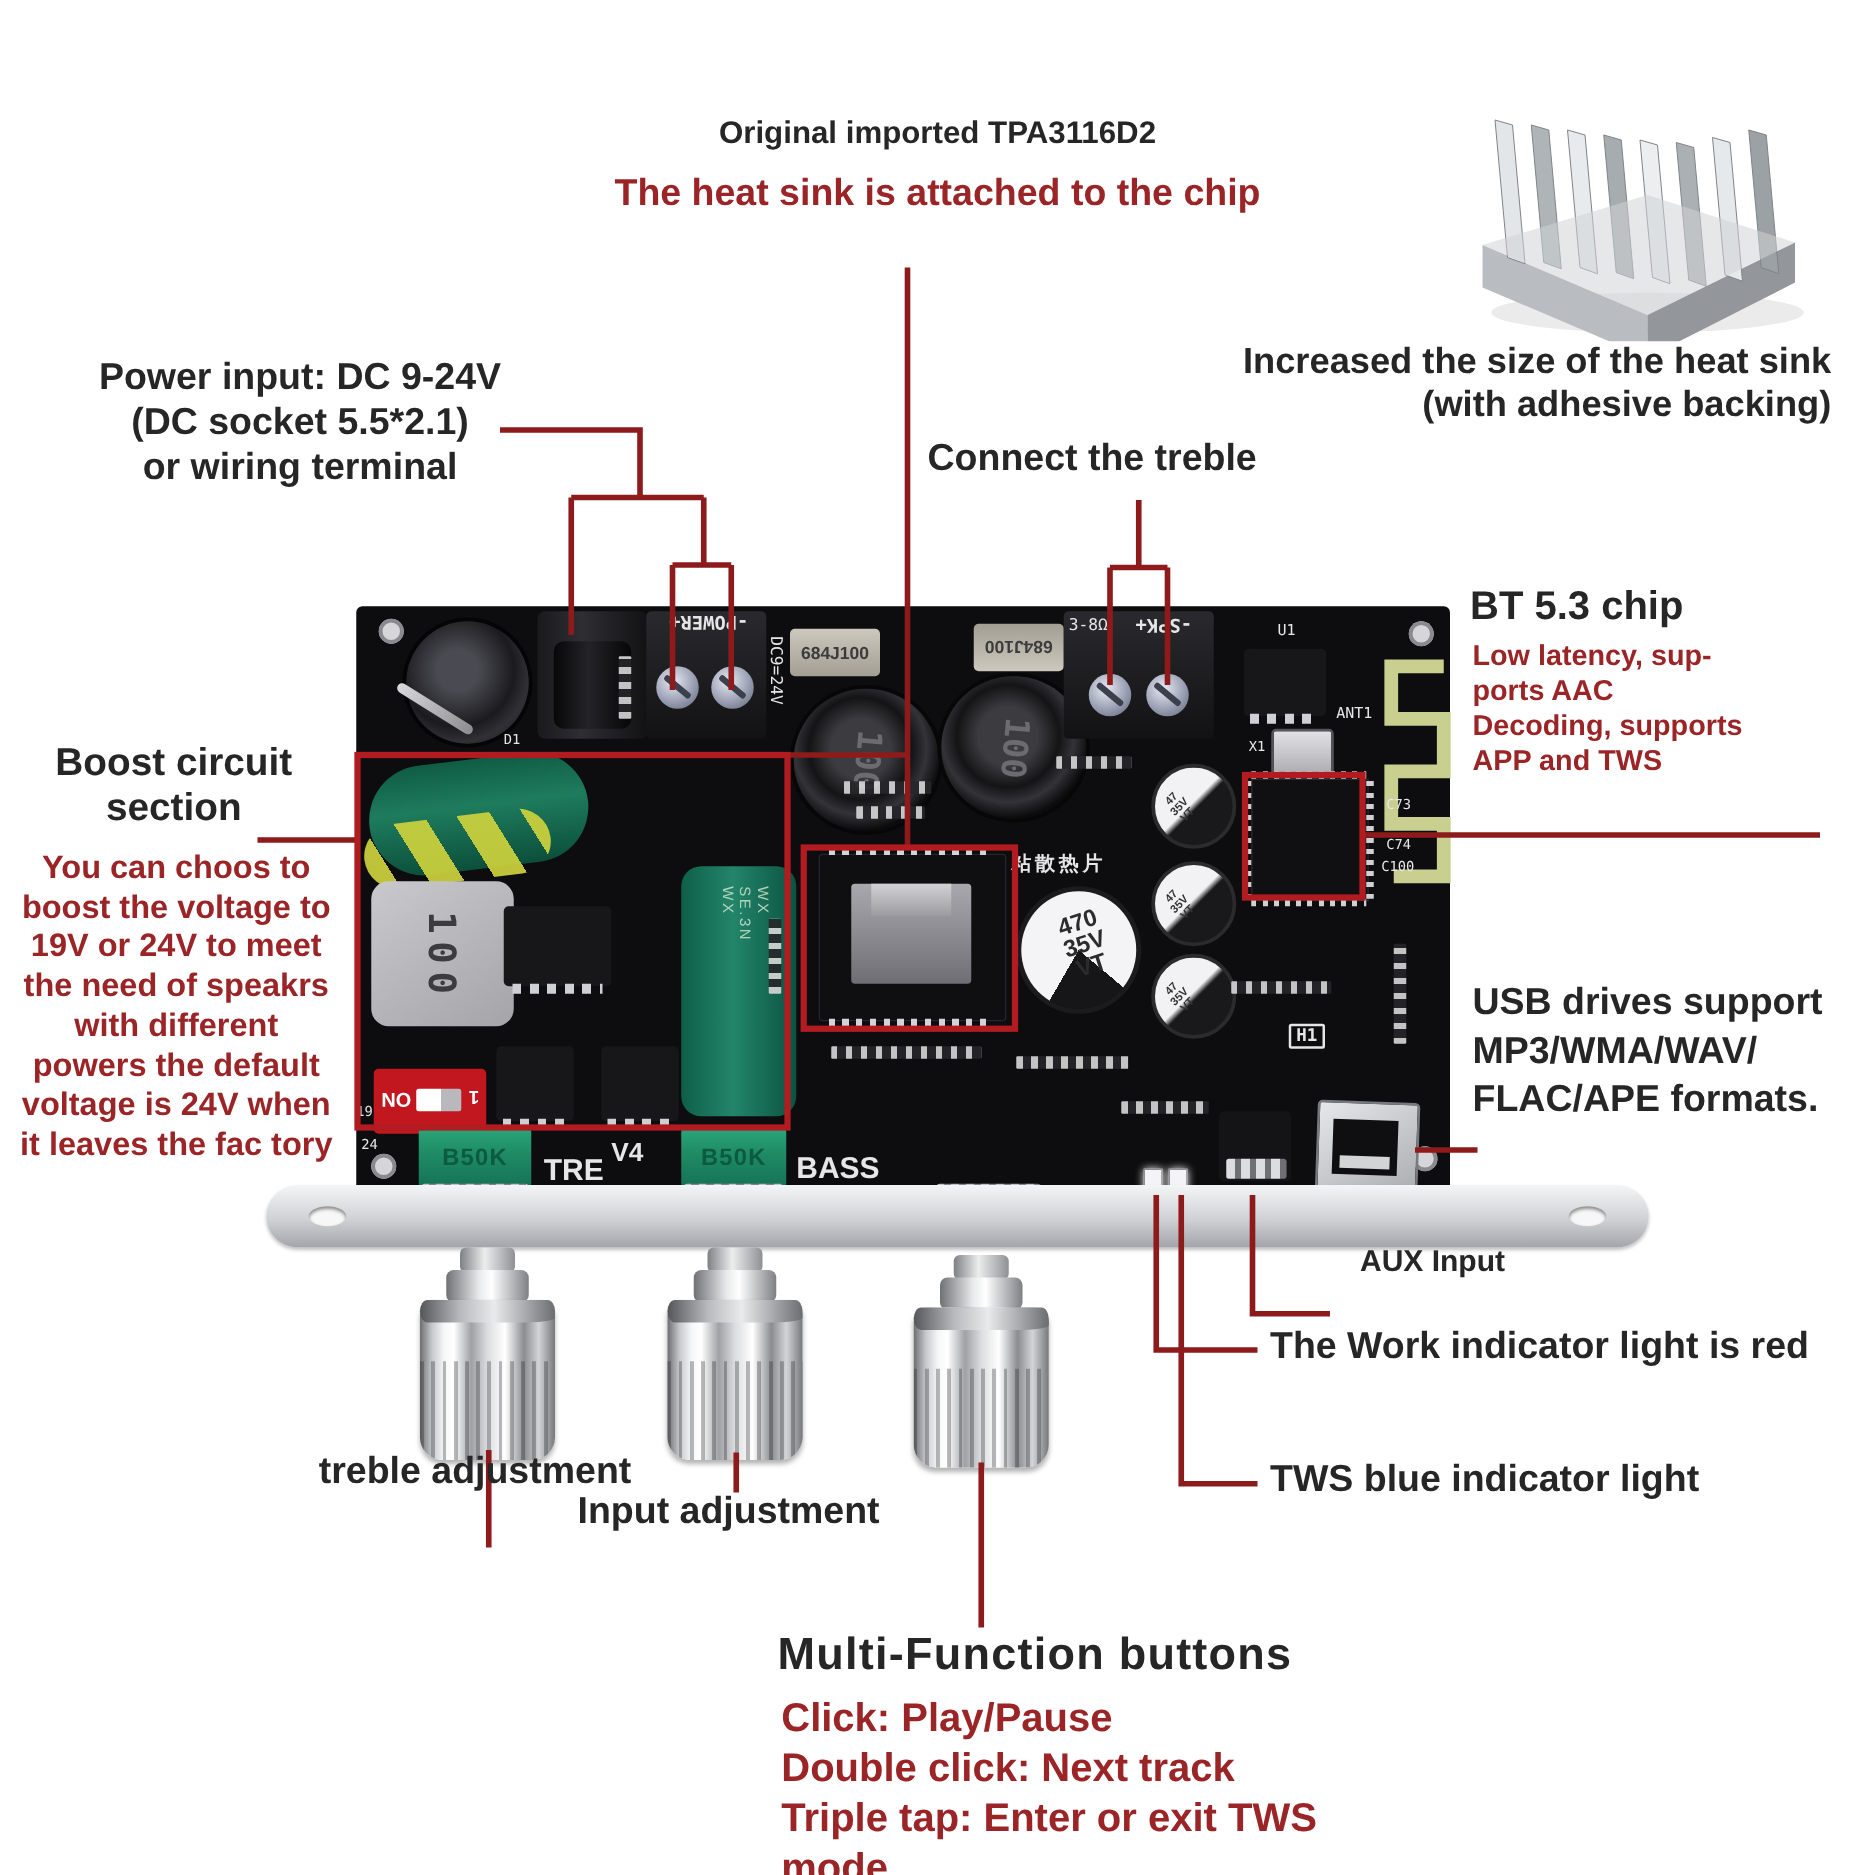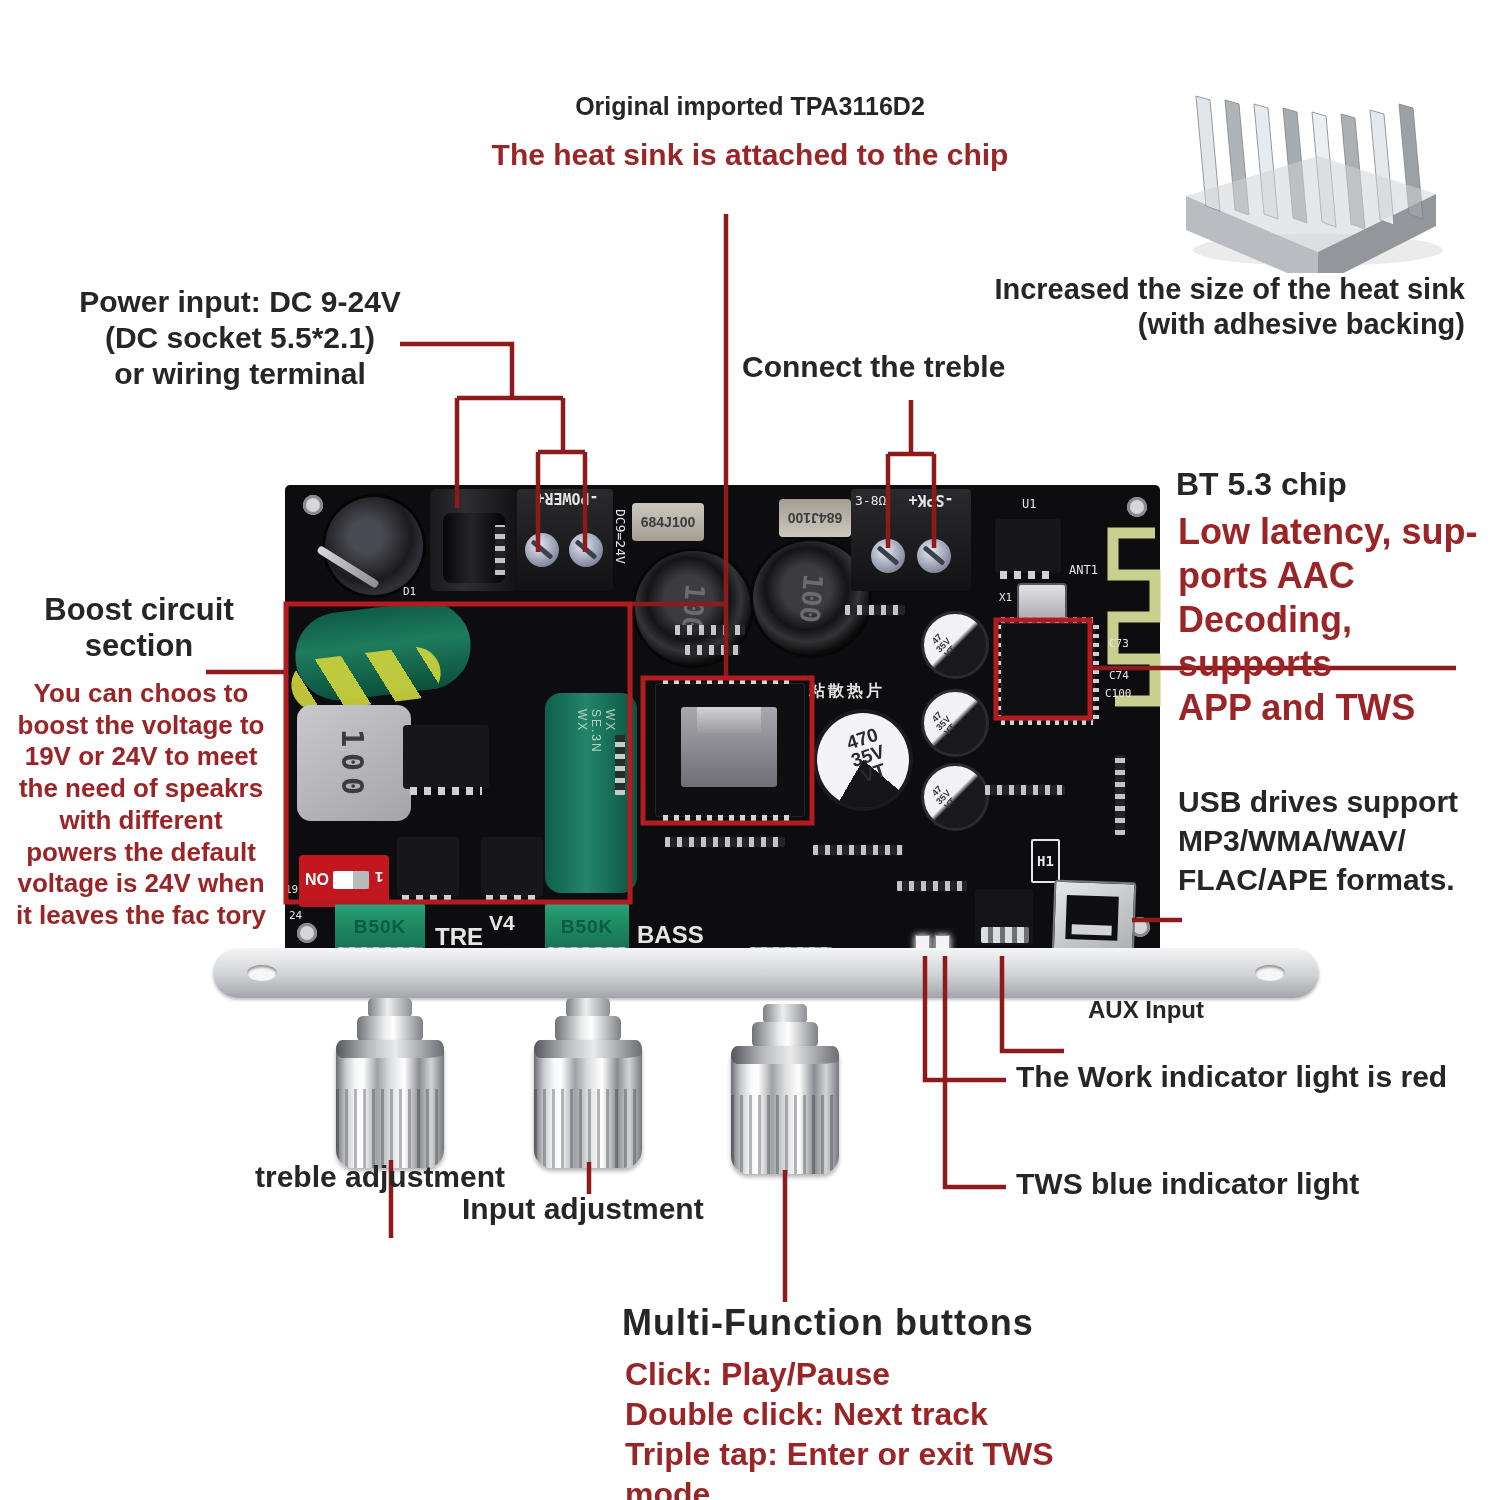--- a/index.html
+++ b/index.html
@@ -123,21 +123,21 @@
 35V
 VT</span>
       </div>
 
     <div class="silk" style="left:524px;top:196px;font-size:16px;font-weight:bold;letter-spacing:3px">粘散热片</div>
     <div style="left:532px;top:228px;width:92px;height:94px;border-radius:50%;box-shadow:0 0 0 4px #1b1b1e;background:conic-gradient(from 130deg,#161618 0 80deg,#f4f4f6 80deg 360deg);display:flex;align-items:center;justify-content:center">
       <span style="position:static;color:#2b2b2e;font-weight:bold;font-size:19px;line-height:.95;white-space:pre-line;text-align:center;transform:rotate(-18deg) translate(6px,-2px)">470
 35V
 VT</span>
     </div>
-    <div class="silk" style="left:746px;top:354px;font-size:14px;font-weight:bold;border:2px solid #e6e6e6;padding:12px 4px;border-radius:2px">H1</div>
+    <div class="silk" style="left:746px;top:334px;font-size:14px;font-weight:bold;border:2px solid #e6e6e6;padding:0 4px;border-radius:2px">H1</div>
 
     <div style="left:370px;top:198px;width:148px;height:132px;background:#0f0f12;border:1px solid #26262a;border-radius:3px"></div>
     <div style="left:378px;top:192px;width:132px;height:7px;background:repeating-linear-gradient(90deg,#d4d4d8 0 5px,transparent 5px 11px)"></div>
     <div style="left:378px;top:330px;width:132px;height:7px;background:repeating-linear-gradient(90deg,#d4d4d8 0 5px,transparent 5px 11px)"></div>
     <div style="left:396px;top:222px;width:96px;height:80px;background:linear-gradient(#a8a8ae,#6e6e74);border-radius:3px"></div>
     <div style="left:412px;top:222px;width:64px;height:26px;background:linear-gradient(#d2d2d6,#9a9aa0)"></div>
 
     <div style="left:10px;top:122px;width:176px;height:88px;border-radius:44px;transform:rotate(-7deg);background:linear-gradient(#0f5c44,#1e7c5d 42%,#0c4f3b)"></div>
     <div style="left:6px;top:168px;width:150px;height:52px;border-radius:26px;transform:rotate(-7deg);background:repeating-linear-gradient(65deg,#cdd23c 0 24px,rgba(0,0,0,0) 24px 46px);opacity:.92"></div>
     <div style="left:12px;top:220px;width:114px;height:116px;border-radius:14px;background:linear-gradient(145deg,#c9c9cd,#a5a5a9)">
@@ -268,21 +268,21 @@
   <div class="ann" style="left:25px;top:284px;width:430px;text-align:center;font-size:30px;line-height:1.2">Power input: DC 9-24V
 (DC socket 5.5*2.1)
 or wiring terminal</div>
 
   <div class="ann" style="left:950px;top:272px;width:515px;text-align:right;font-size:29px;line-height:1.2">Increased the size of the heat sink
 (with adhesive  backing)</div>
 
   <div class="ann" style="left:742px;top:350px;font-size:30px">Connect the treble</div>
 
   <div class="ann" style="left:1176px;top:466px;font-size:32px">BT 5.3 chip</div>
-  <div class="ann red" style="left:1178px;top:510px;width:300px;font-size:36px;line-height:1.22">Low latency, sup-
+  <div class="ann red" style="left:1178px;top:510px;width:300px;font-size:23px;line-height:1.22">Low latency, sup-
 ports AAC
 Decoding, supports
 APP and TWS</div>
 
   <div class="ann" style="left:28px;top:592px;width:222px;text-align:center;font-size:31px">Boost circuit
 section</div>
   <div class="ann red" style="left:5px;top:678px;width:272px;text-align:center;font-size:26px;line-height:1.22">You can choos to
 boost the voltage to
 19V or 24V to meet
 the need of speakrs

